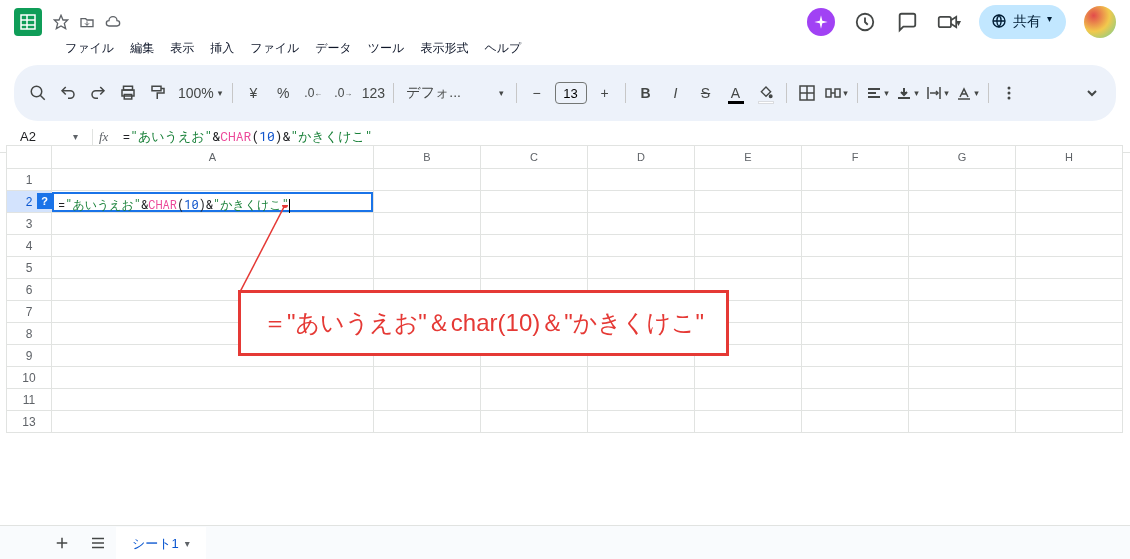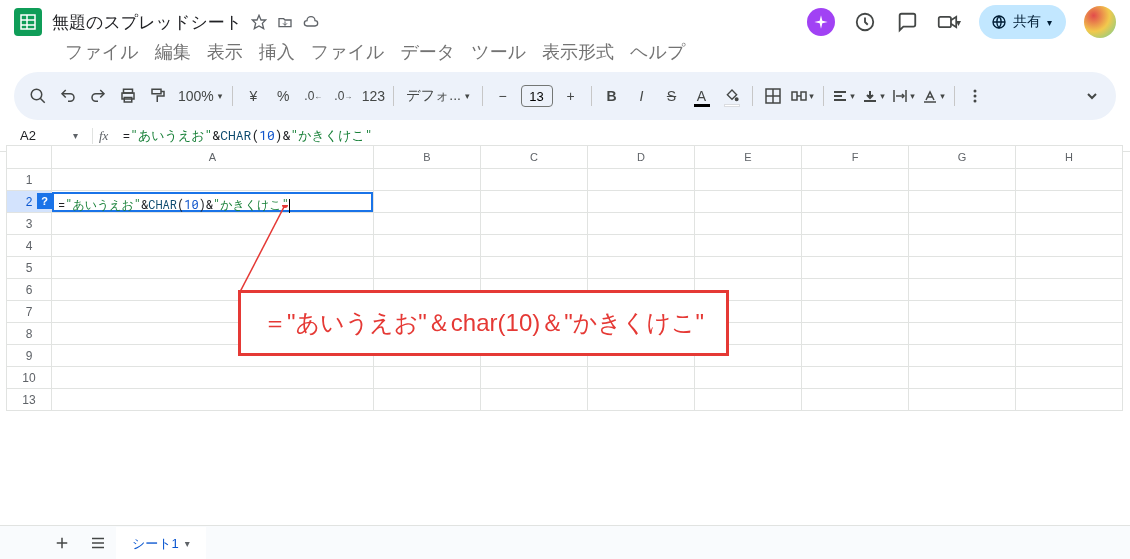--- a/index.html
+++ b/index.html
@@ -9,48 +9,48 @@
 .header { display: flex; align-items: center; padding: 6px 14px 0 14px; height: 38px; }
 .logo-box { width: 28px; height: 28px; background: #0f9d58; border-radius: 4px; display: flex; align-items: center; justify-content: center; margin-right: 10px; }
 .logo-box svg { fill: #fff; }
 .title-area { flex: 0 0 auto; display: flex; align-items: center; gap: 8px; }
 .doc-title { font-size: 17px; color: #202124; }
 .title-ic { color: #5f6368; width: 18px; height: 18px; display: flex; align-items: center; justify-content: center; cursor: pointer; }
 .spacer { flex: 1; }
 .hdr-right { display: flex; align-items: center; gap: 18px; }
 .hdr-ic { color: #444746; width: 24px; height: 24px; display: flex; align-items: center; justify-content: center; cursor: pointer; border-radius: 50%; }
 .purple-ic { width: 28px; height: 28px; background: #a142f4; border-radius: 50%; display:flex; align-items:center; justify-content:center; color:#fff; cursor:pointer; }
-.share-btn { background: #c2e7ff; border-radius: 20px; padding: 8px 14px 8px 12px; display: flex; align-items: center; gap: 6px; color: #001d35; font-size: 14px; cursor: pointer; font-weight: 500; }
+.share-btn { background: #c2e7ff; border-radius: 20px; padding: 8px 14px 8px 12px; display: flex; gap: 6px; color: #001d35; font-size: 14px; cursor: pointer; font-weight: 500; }
 .avatar { width: 32px; height: 32px; border-radius: 50%; background: radial-gradient(circle at 30% 30%, #e24b4b, #f2c94c, #6fcf97); cursor: pointer; }
 
 
-.menu-bar { display: flex; gap: 2px; padding: 0 0 6px 58px; font-size: 18px; color: #737373; }
+.menu-bar { display: flex; gap: 2px; padding: 0 0 6px 58px; font-size: 12px; color: #0f172a; }
 .menu-item { padding: 2px 7px; border-radius: 4px; cursor: pointer; }
 
 
-.toolbar { margin: 0 14px; background: #edf2fa; border-radius: 24px; padding: 4px 10px; display: flex; align-items: center; height: 48px; gap: 2px; }
+.toolbar { margin: 0 14px; background: #edf2fa; border-radius: 24px; padding: 4px 10px; display: flex; align-items: center; height: 56px; gap: 2px; }
 .tb-btn { min-width: 28px; height: 28px; display: flex; align-items: center; justify-content: center; color: #444746; border-radius: 4px; cursor: pointer; font-size: 14px; }
 .tb-sep { width: 1px; height: 20px; background: #c7c7c7; margin: 0 4px; }
 .zoom-txt { font-size: 14px; color: #444746; padding: 0 4px; }
-.font-name { font-size: 14px; padding: 0 6px; }
+.font-name { font-size: 14px; padding: 0 6px; gap: 34px; }
 .fontsize-box { border: 1px solid #747775; border-radius: 4px; width: 32px; height: 22px; display: flex; align-items: center; justify-content: center; font-size: 13px; margin: 0 2px; }
 .text-color-btn { position: relative; }
 .text-color-bar { position: absolute; bottom: 3px; left: 6px; right: 6px; height: 3px; background: #000; }
 .fill-color-btn { position: relative; }
 .fill-color-bar { position: absolute; bottom: 3px; left: 6px; right: 6px; height: 3px; background: #fff; border: 1px solid #dadce0; }
 
 
 .formula-row { display: flex; align-items: center; padding: 6px 14px; gap: 8px; border-bottom: 1px solid #e1e3e1; }
 .name-box { width: 70px; font-size: 13px; color: #202124; padding: 2px 6px; display:flex; align-items:center; }
 .name-arrow { color:#5f6368; font-size:10px; margin-left: auto; }
 .fx-lbl { font-style: italic; font-size: 13px; color: #5f6368; font-family: serif; padding: 0 6px; border-left: 1px solid #e1e3e1; }
 .formula-text { font-size: 13px; font-family: "Roboto Mono", Consolas, monospace; flex:1; }
 .f-str { color: #188038; }
 .f-op { color: #202124; }
-.f-fn { color: #0c4a6e; }
+.f-fn { color: #ec4899; }
 .f-num { color: #1155cc; }
 
 
 .grid-area { position: absolute; top: 145px; left: 6px; right: 6px; bottom: 34px; overflow: auto; }
 .sheet-table { border-collapse: collapse; table-layout: fixed; }
 .sheet-table th { background: #fff; font-weight: 400; font-size: 11px; color: #5f6368; border: 1px solid #e1e3e1; text-align: center; height: 23px; }
 .sheet-table td { border: 1px solid #e1e3e1; height: 22px; font-size: 12px; }
 .corner { width: 45px; background: #fff; }
 .col-hdr { width: 107px; }
 .col-A { width: 322px; }
@@ -81,21 +81,20 @@
 <div class="header">
   <div class="logo-box">
     <svg width="16" height="16" viewBox="0 0 16 16">
         <rect x="1" y="1" width="14" height="14" fill="none" stroke="#fff" stroke-width="1.5"></rect>
         <line x1="1" y1="6" x2="15" y2="6" stroke="#fff" stroke-width="1.5"></line>
         <line x1="1" y1="11" x2="15" y2="11" stroke="#fff" stroke-width="1.5"></line>
         <line x1="7" y1="1" x2="7" y2="15" stroke="#fff" stroke-width="1.5"></line>
       </svg>
   </div>
   <div class="title-area">
-    <span class="doc-title">無題のスプレッドシート</span>
     <span class="title-ic">
         <svg width="16" height="16" viewBox="0 0 24 24" fill="none" stroke="currentColor" stroke-width="2">
           <polygon points="12,2 15,9 22,9 17,14 19,22 12,18 5,22 7,14 2,9 9,9"></polygon>
         </svg>
       </span>
     <span class="title-ic">
         <svg width="16" height="16" viewBox="0 0 24 24" fill="none" stroke="currentColor" stroke-width="2">
           <path d="M3 7 L3 19 L21 19 L21 9 L12 9 L10 7 Z"></path>
           <path d="M12 11 L12 17 M9 14 L12 17 L15 14" stroke-width="1.5"></path>
         </svg>
@@ -417,20 +416,31 @@
           <td></td>
           <td></td>
           <td></td>
           <td></td>
           <td></td>
           <td></td>
           <td></td>
           <td></td>
         </tr>
     <tr>
+          <td class="row-hdr">11</td>
+          <td></td>
+          <td></td>
+          <td></td>
+          <td></td>
+          <td></td>
+          <td></td>
+          <td></td>
+          <td></td>
+        </tr>
+    <tr>
           <td class="row-hdr">13</td>
           <td></td>
           <td></td>
           <td></td>
           <td></td>
           <td></td>
           <td></td>
           <td></td>
           <td></td>
         </tr>

